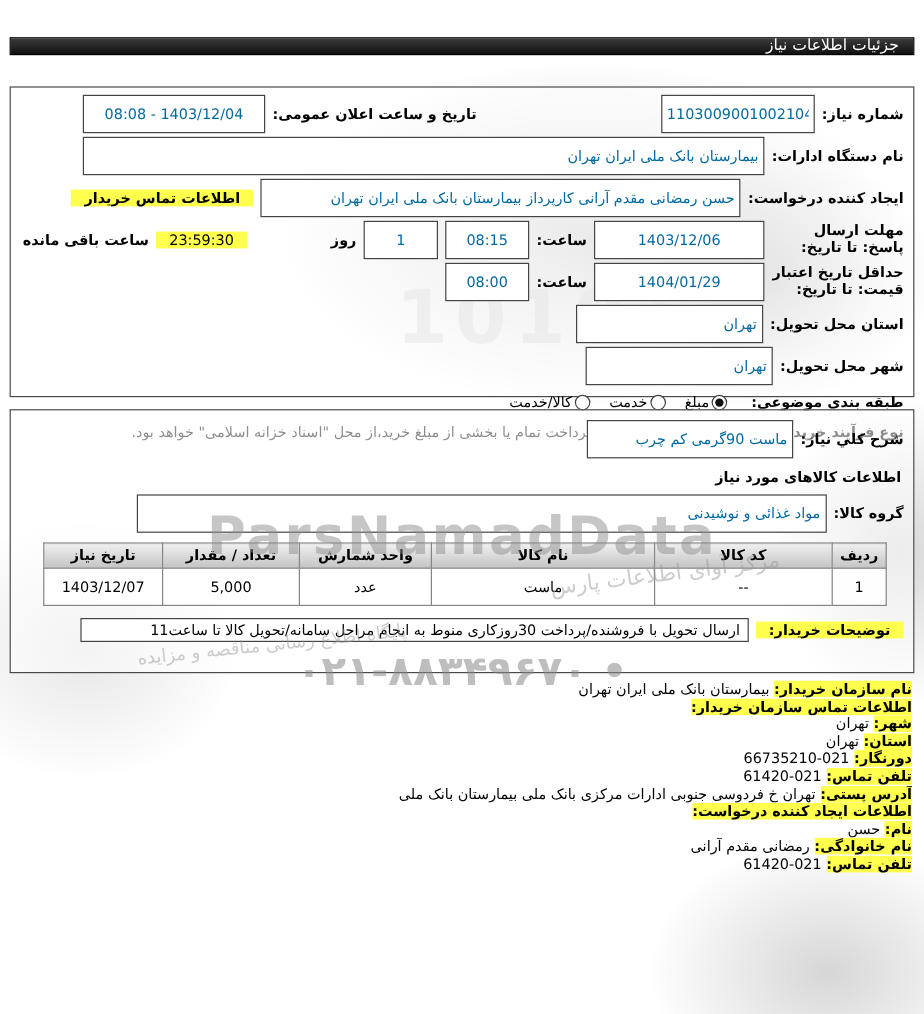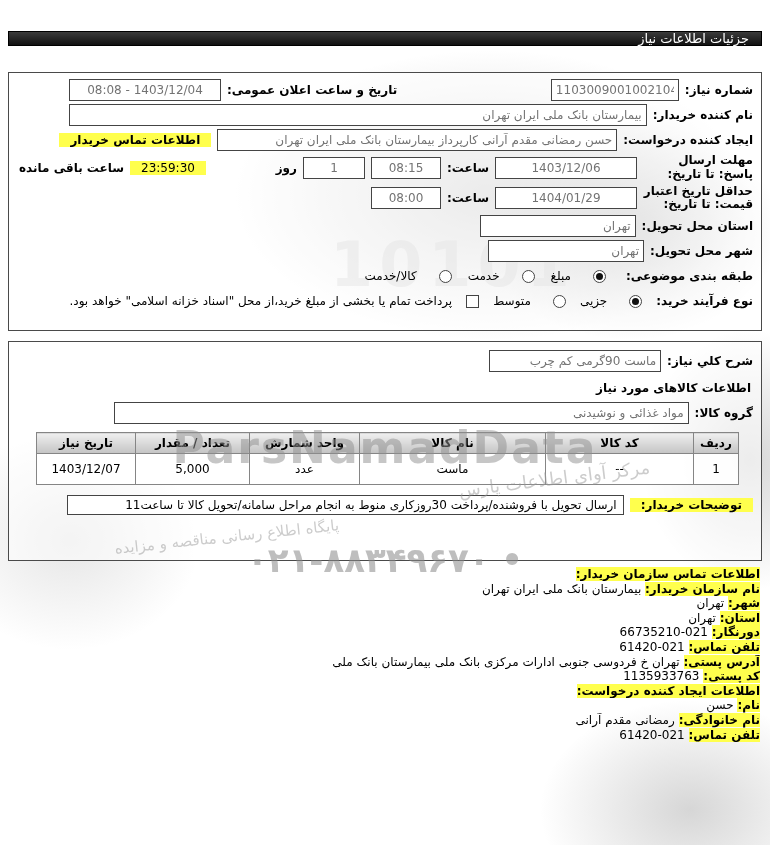--- a/index.html
+++ b/index.html
@@ -48,37 +48,37 @@
   }
   #panel1 { top:72px;  height:259px; }
   #panel2 { top:341px; height:220px; }
   .frow { display:flex; align-items:center; gap:6px; padding:0 8px; margin-top:3px; min-height:22px; }
   .frow:first-child { margin-top:6px; }
   .grp { display:flex; align-items:center; gap:6px; }
   .pushleft { margin-right:auto; }
   .lbl { font-weight:bold; white-space:nowrap; }
   .lbl2 { font-weight:bold; width:110px; line-height:1.15; text-align:right; }
   .inp {
-    border:1px solid #444; background:#fff; height:22px; font-size:12px;
-    padding:0 4px; font-family:inherit; color:#737373;
+    border:1px solid #444; background:#fff; height:32px; font-size:12px;
+    padding:0 4px; font-family:inherit; color:#0369a1;
   }
   .inp.center { text-align:center; }
   .inp.ltr { direction:ltr; }
   .notesbox {
     border:1px solid #444; background:#fff; height:20px; display:flex;
     align-items:center; justify-content:flex-start; padding:0 6px; white-space:nowrap; overflow:hidden;
   }
   .hl { background:#ffff4d; padding:0 11px; }
   .radio {
     width:13px; height:13px; border:1px solid #444; border-radius:50%;
     background:#fff; display:inline-flex; align-items:center; justify-content:center; flex:none;
   }
   .radio.sel::after { content:""; width:7px; height:7px; border-radius:50%; background:#111; }
   .checkbox { width:13px; height:13px; border:1px solid #444; background:#fff; flex:none; }
-  .opt { display:inline-flex; align-items:center; gap:22px; }
+  .opt { display:inline-flex; align-items:center; gap:2px; }
   .section-head { font-weight:bold; padding:0 10px; margin-top:9px; }
   
   table.items { border-collapse:collapse; table-layout:fixed; width:702px; margin:8px 22px 0; font-size:12px; }
   table.items th, table.items td { border:1px solid #858585; padding:1px 3px; text-align:center; overflow:hidden;margin-top:28px; }
   table.items th { background:linear-gradient(#efefef,#c4c4c4); font-weight:bold; height:21px; }
   table.items td { background:rgba(255,255,255,.88); height:31px; }
   
   .contact { position:absolute; top:567px; right:10px; left:10px; z-index:1; line-height:14.6px; }
   .cline { white-space:nowrap; overflow:hidden; }
   .clbl { font-weight:bold; background:#ffff4d; }
@@ -102,21 +102,21 @@
   <div class="frow">
     <span class="lbl">شماره نیاز:</span>
     <input class="inp center ltr" style="width: 128px;" readonly="" value="1103009001002104">
     <div class="grp pushleft" style="margin-left:52px">
       <span class="lbl">تاریخ و ساعت اعلان عمومی:</span>
       <input class="inp center ltr" style="width: 152px;" readonly="" value="08:08 - 1403/12/04">
     </div>
   </div>
 
   <div class="frow">
-    <span class="lbl">نام کننده خریدار:</span>
+    <span class="lbl">نام دستگاه ادارات:</span>
     <input class="inp" style="flex: 1 1 0%; margin-left: 52px;" readonly="" value="بیمارستان بانک ملی ایران تهران">
   </div>
 
   <div class="frow">
     <span class="lbl">ایجاد کننده درخواست:</span>
     <input class="inp" style="width: 400px;" readonly="" value="حسن رمضانی مقدم آرانی کارپرداز بیمارستان بانک ملی ایران تهران">
     <span class="lbl hl">اطلاعات تماس خریدار</span>
   </div>
 
   <div class="frow">
@@ -229,28 +229,27 @@
   <div class="frow" style="margin-top:9px">
     <span class="lbl hl">توضیحات خریدار:</span>
     <div class="notesbox" style="flex:1;margin-left:50px">
       <span>ارسال تحویل با فروشنده/پرداخت 30روزکاری منوط به انجام مراحل سامانه/تحویل کالا تا ساعت11</span>
     </div>
   </div>
 
 </div>
 
 <div class="contact">
+  <div class="cline"><span class="clbl">نام سازمان خریدار:</span> <span>بیمارستان بانک ملی ایران تهران</span></div>
   <div class="cline"><span class="clbl">اطلاعات تماس سازمان خریدار:</span> <span></span></div>
-  <div class="cline"><span class="clbl">نام سازمان خریدار:</span> <span>بیمارستان بانک ملی ایران تهران</span></div>
   <div class="cline"><span class="clbl">شهر:</span> <span>تهران</span></div>
   <div class="cline"><span class="clbl">استان:</span> <span>تهران</span></div>
   <div class="cline"><span class="clbl">دورنگار:</span> <span>021-66735210</span></div>
   <div class="cline"><span class="clbl">تلفن تماس:</span> <span>021-61420</span></div>
   <div class="cline"><span class="clbl">آدرس پستی:</span> <span>تهران خ فردوسی جنوبی ادارات مرکزی بانک ملی بیمارستان بانک ملی</span></div>
-  <div class="cline"><span class="clbl">کد پستی:</span> <span>1135933763</span></div>
   <div class="cline"><span class="clbl">اطلاعات ایجاد کننده درخواست:</span> <span></span></div>
   <div class="cline"><span class="clbl">نام:</span> <span>حسن</span></div>
   <div class="cline"><span class="clbl">نام خانوادگی:</span> <span>رمضانی مقدم آرانی</span></div>
   <div class="cline"><span class="clbl">تلفن تماس:</span> <span>021-61420</span></div>
 </div>
 
 <div class="wm-brand">ParsNamadData</div>
 <div class="wm-phone">۰۲۱-۸۸۳۴۹۶۷۰ •</div>
 <div class="wm-rot1">مرکز آوای اطلاعات پارس</div>
 <div class="wm-rot2">پایگاه اطلاع رسانی مناقصه و مزایده</div>

